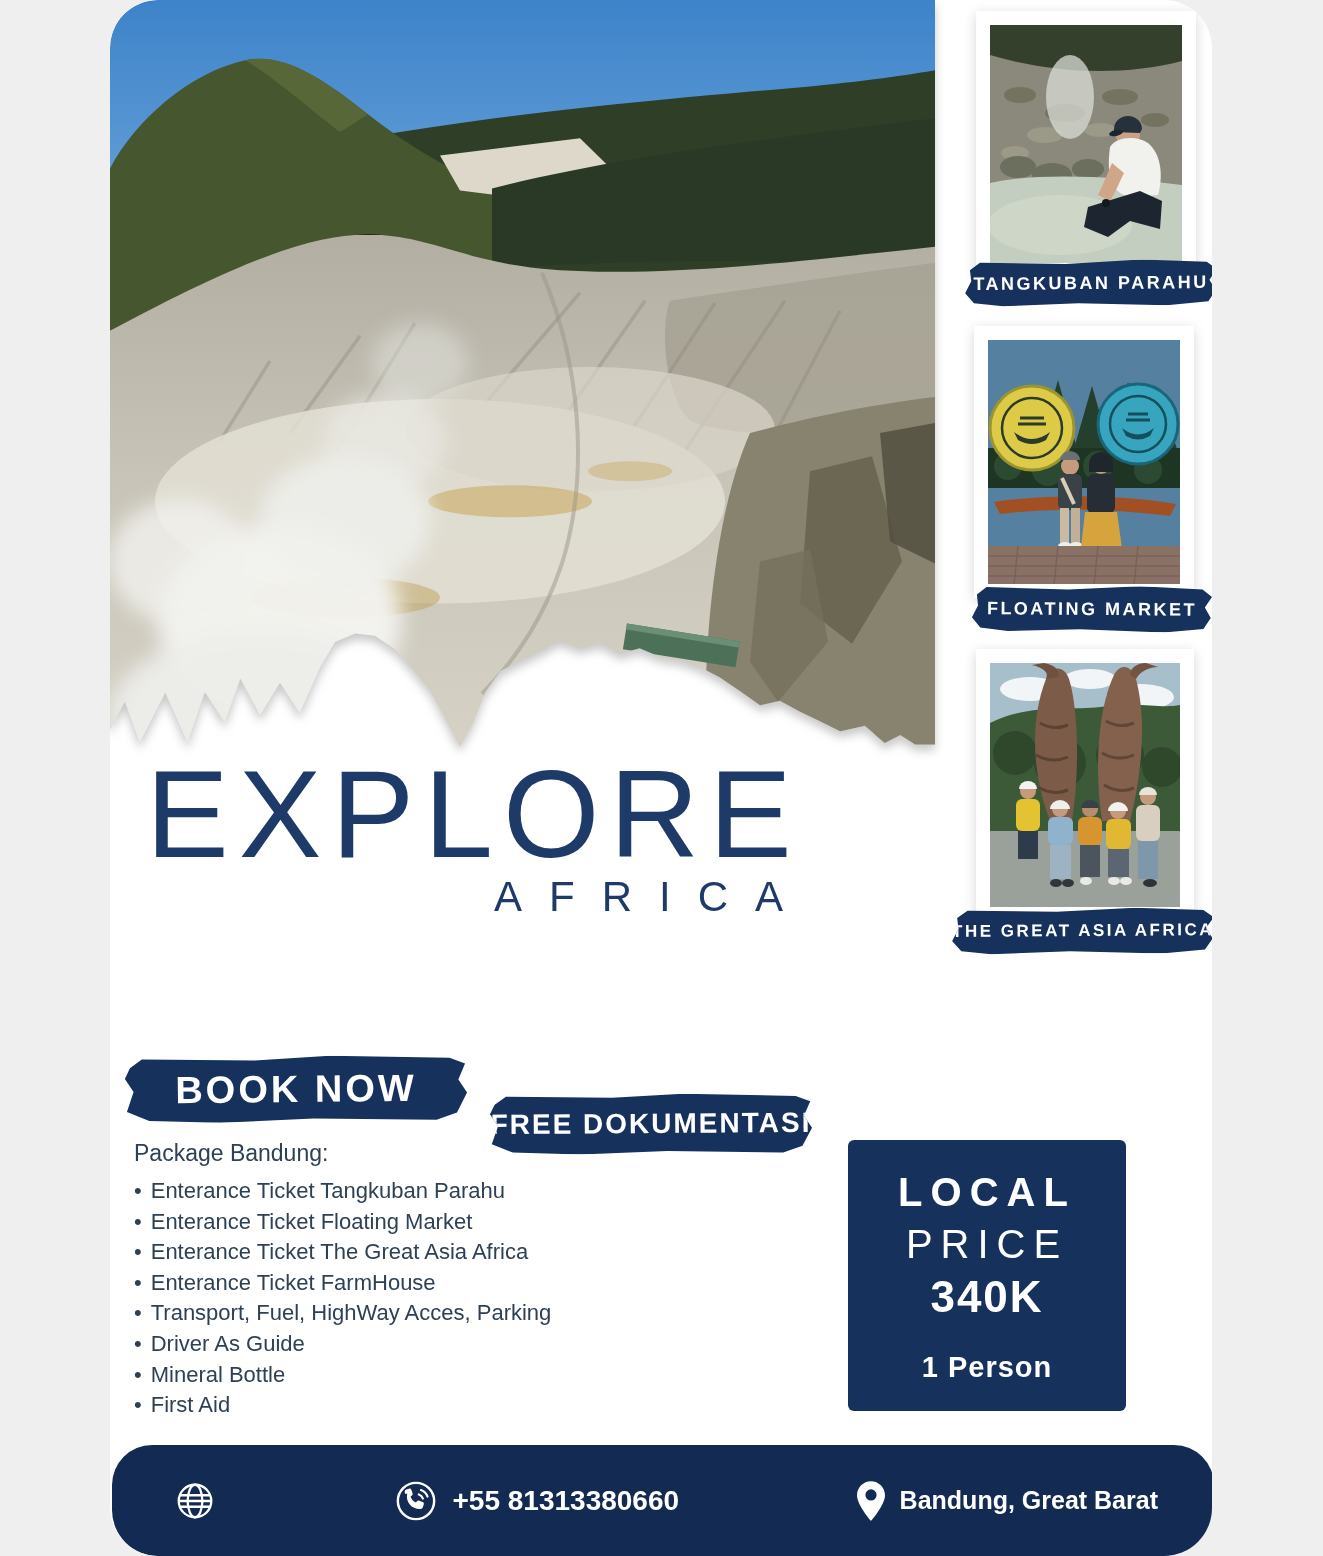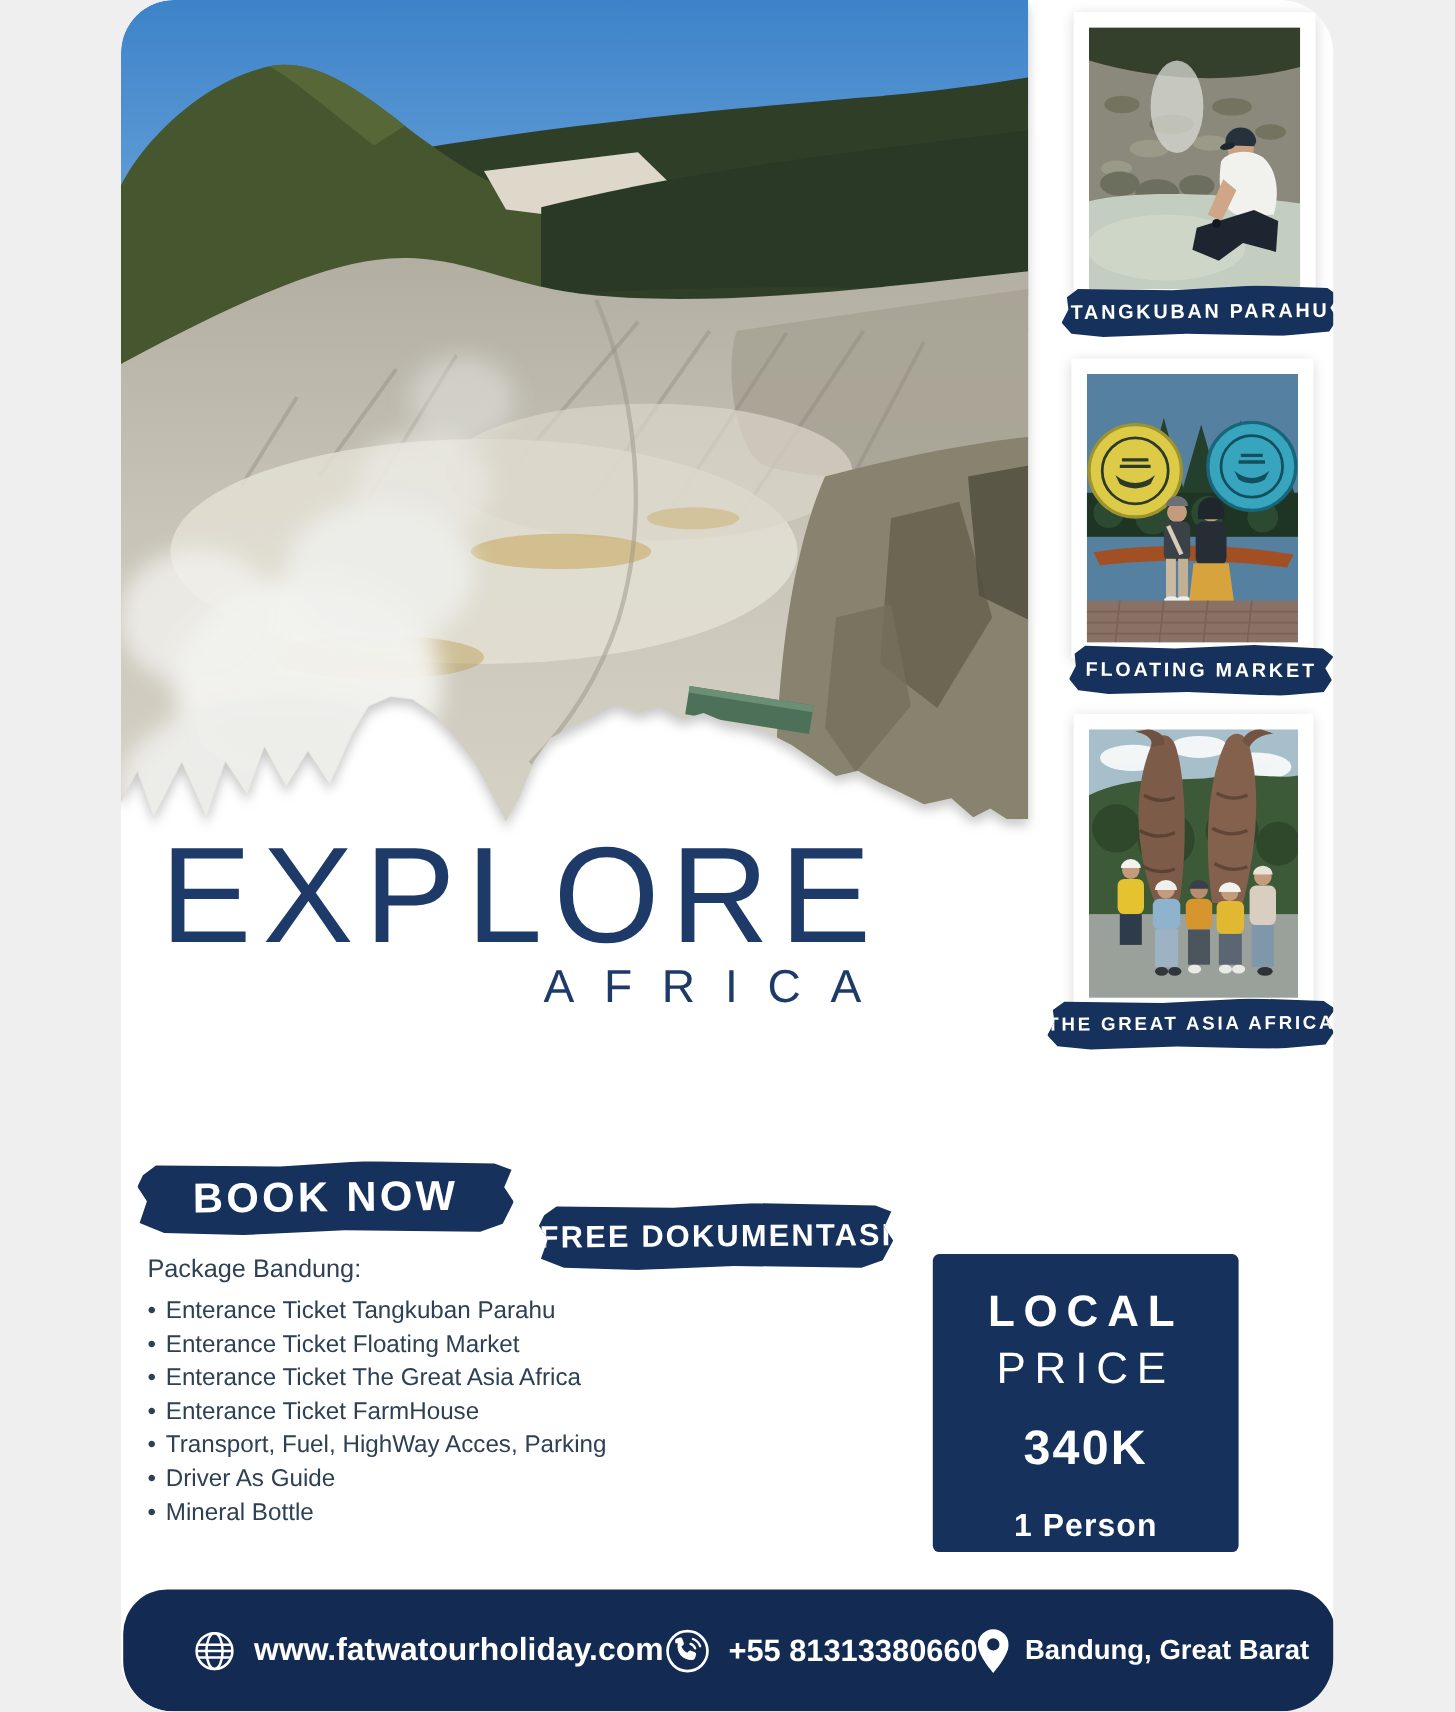--- a/index.html
+++ b/index.html
@@ -49,21 +49,21 @@
   .package-list { position:absolute; left:24px; top:1176px; list-style:none;
                   font-size:22px; color:#2e4154; }
   .package-list li { line-height:30.6px; white-space:nowrap; }
   .package-list .blt { margin-right:9px; }
 
   
   .price-box { position:absolute; left:738px; top:1140px; width:278px; height:271px;
                border-radius:6px; color:#ffffff; text-align:center; padding-top:26px; }
   .price-l1 { font-size:40px; font-weight:bold; letter-spacing:8px; line-height:1.3; }
   .price-l2 { font-size:40px; font-weight:normal; letter-spacing:8px; line-height:1.3; }
-  .price-amount { font-size:44px; font-weight:600; letter-spacing:2px; margin-top:22px; }
+  .price-amount { font-size:44px; font-weight:600; letter-spacing:2px; margin-top:2px; }
   .price-unit { font-size:29px; font-weight:600; letter-spacing:1px; margin-top:29px; }
 
   
   .frame { position:absolute; background:#ffffff; padding:14px;
            box-shadow:0 3px 12px rgba(0,0,0,.16); }
   .frame svg { display:block; }
   .gallery-label { position:absolute; display:flex; align-items:center; justify-content:center;
            color:#ffffff; font-size:18px; font-weight:600; letter-spacing:2.5px;
            white-space:nowrap;
            clip-path:polygon(2% 20%,6% 4%,40% 8%,70% 0%,96% 6%,100% 22%,97% 45%,
@@ -170,20 +170,21 @@
 
     <div class="package-heading">Package Bandung:</div>
     <ul class="package-list">
       <li><span class="blt">•</span><span>Enterance Ticket Tangkuban Parahu</span></li>
       <li><span class="blt">•</span><span>Enterance Ticket Floating Market</span></li>
       <li><span class="blt">•</span><span>Enterance Ticket The Great Asia Africa</span></li>
       <li><span class="blt">•</span><span>Enterance Ticket FarmHouse</span></li>
       <li><span class="blt">•</span><span>Transport, Fuel, HighWay Acces, Parking</span></li>
       <li><span class="blt">•</span><span>Driver As Guide</span></li>
       <li><span class="blt">•</span><span>Mineral Bottle</span></li>
+      <li><span class="blt">•</span><span>First Aid</span></li>
     </ul>
 
     <div class="price-box" style="background:#16315c">
       <div class="price-l1">LOCAL</div>
       <div class="price-l2">PRICE</div>
       <div class="price-amount">340K</div>
       <div class="price-unit">1 Person</div>
     </div>
 
     <div class="frame" style="left:866px; top:11px; width:220px; height:266px;">
@@ -364,21 +365,20 @@
       <div class="f-item f-web">
         <svg width="42" height="42" viewBox="-20 -20 40 40">
           <g stroke="#ffffff" stroke-width="2.2" fill="none">
             <circle r="15.5"></circle>
             <ellipse rx="7" ry="15.5"></ellipse>
             <line x1="-14.6" y1="-5.5" x2="14.6" y2="-5.5"></line>
             <line x1="-15.5" y1="0" x2="15.5" y2="0"></line>
             <line x1="-14.6" y1="5.5" x2="14.6" y2="5.5"></line>
           </g>
         </svg>
-        <span class="txt">www.fatwatourholiday.com</span>
       </div>
       <div class="f-item f-phone">
         <svg width="44" height="44" viewBox="-20 -20 40 40">
           <circle r="16.5" fill="none" stroke="#ffffff" stroke-width="2.2"></circle>
           <path d="M-8,-6.5 c-1.6,8 4.2,14 12,13.8 1.2,0 2,-.8 2.3,-1.8 l.8,-2.6 c.2,-.8 -.2,-1.6 -1,-1.9 l-3.2,-1.3 c-.7,-.3 -1.5,-.1 -2,.5 l-1,1.1 c-2.3,-1 -4,-2.8 -4.9,-5.2 l1.3,-1 c.6,-.5 .9,-1.3 .6,-2.1 l-1.2,-3.2 c-.3,-.8 -1.2,-1.3 -2,-1 l-2.6,.8 c-1,.3 -1.7,1.1 -1.1,3.9 z" fill="#ffffff"></path>
           <path d="M2.5,-6 a6,6 0 0 1 3.8,3.8 M4.5,-10 a10,10 0 0 1 6,6" stroke="#ffffff" stroke-width="1.9" fill="none" stroke-linecap="round"></path>
         </svg>
         <span class="txt">+55 81313380660</span>
       </div>
       <div class="f-item f-loc">

